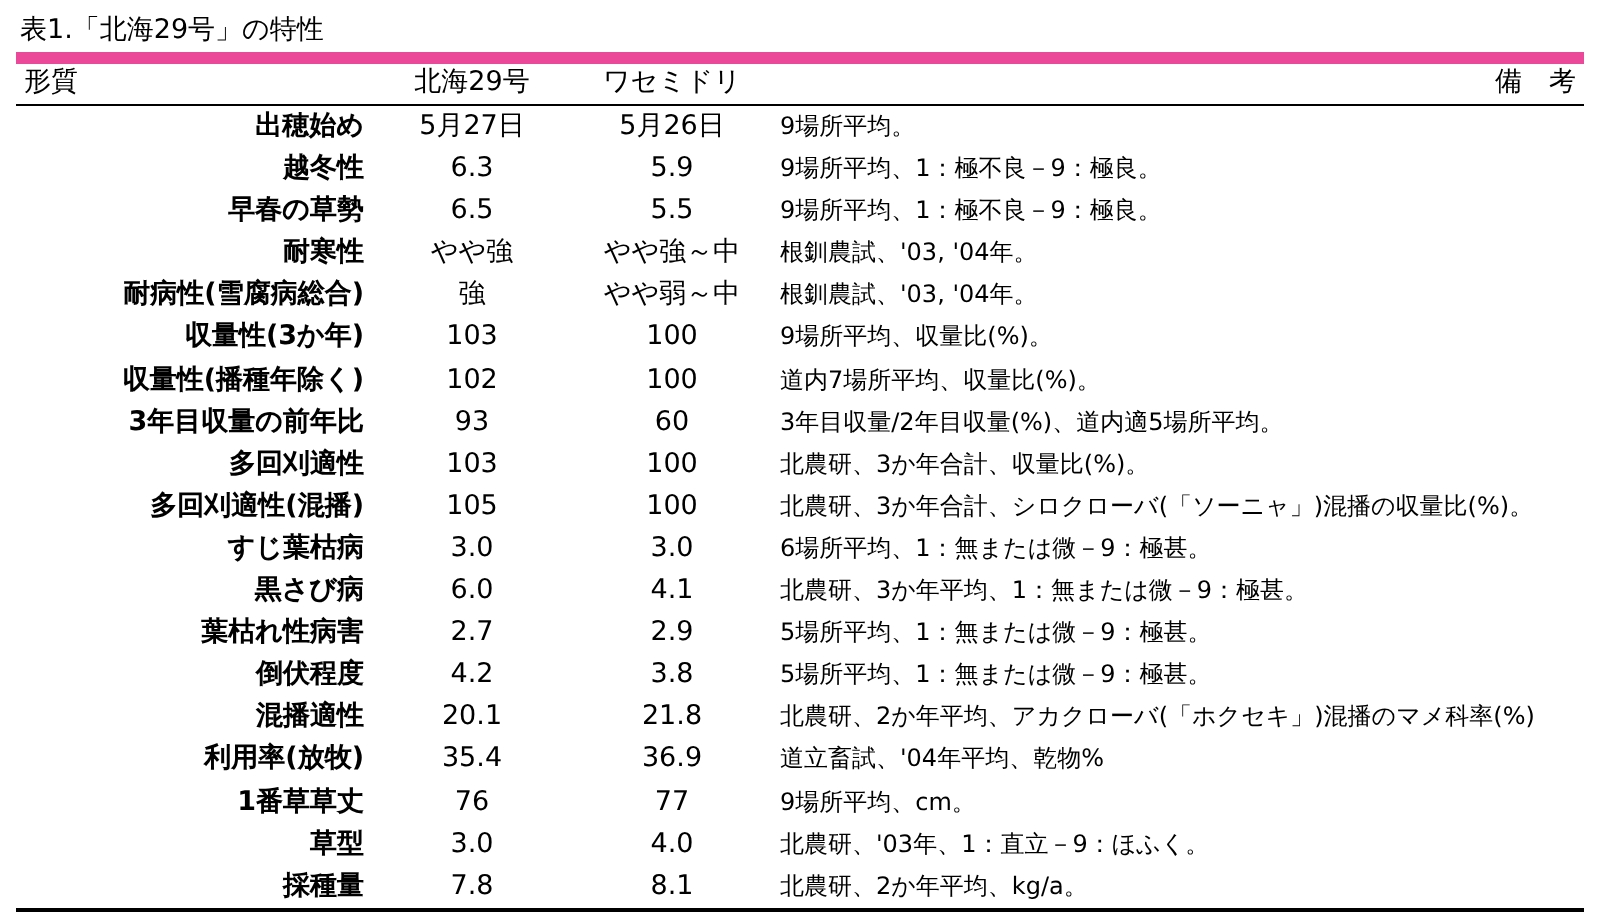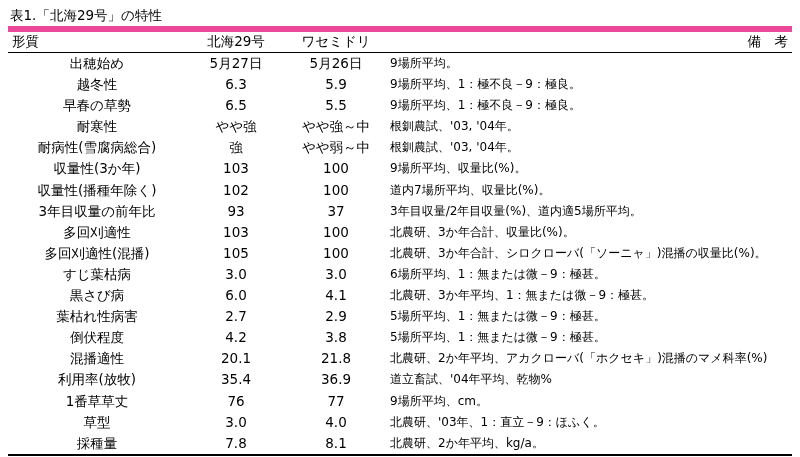--- a/index.html
+++ b/index.html
@@ -52,21 +52,21 @@
   table.spec tbody td {
     padding: 0px 4px 1px 4px;
     line-height: 20.1px;
     vertical-align: bottom;
     white-space: nowrap;
     overflow: hidden;
   }
   table.spec tbody tr:last-child td {
     border-bottom: 2px solid #000;
   }
-  td.trait { text-align: center; }
+  td.trait { text-align: right; font-weight: bold; }
   td.num   { text-align: center; }
   td.note  { text-align: left; font-size: 12px; }
 </style>
 </head>
 <body>
 
 <div class="page">
 
   <div class="table-caption">表1.「北海29号」の特性</div>
 
@@ -124,21 +124,21 @@
         </tr>
         <tr>
           <td class="trait">収量性(播種年除く)</td>
           <td class="num">102</td>
           <td class="num">100</td>
           <td class="note">道内7場所平均、収量比(%)。</td>
         </tr>
         <tr>
           <td class="trait">3年目収量の前年比</td>
           <td class="num">93</td>
-          <td class="num">37</td>
+          <td class="num">60</td>
           <td class="note">3年目収量/2年目収量(%)、道内適5場所平均。</td>
         </tr>
         <tr>
           <td class="trait">多回刈適性</td>
           <td class="num">103</td>
           <td class="num">100</td>
           <td class="note">北農研、3か年合計、収量比(%)。</td>
         </tr>
         <tr>
           <td class="trait">多回刈適性(混播)</td>

